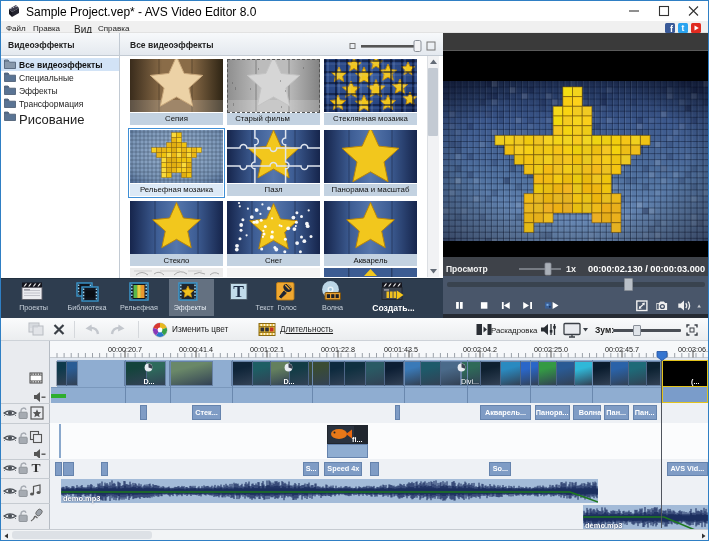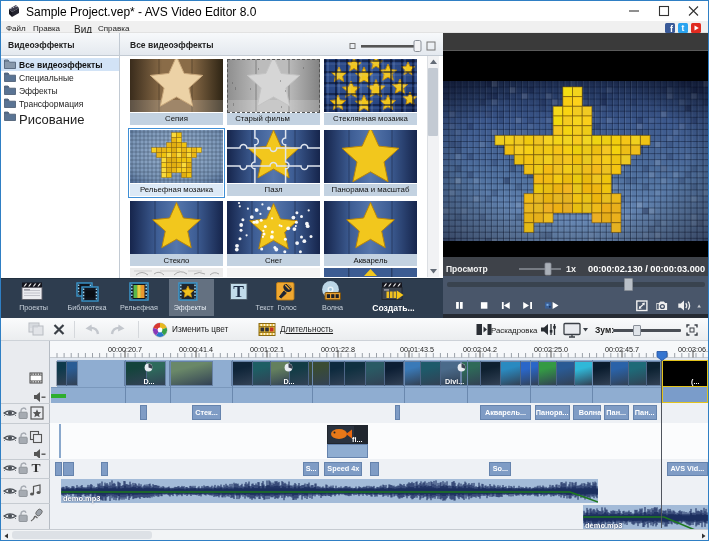--- a/index.html
+++ b/index.html
@@ -894,21 +894,21 @@
 <div class="abs" style="left:0;top:423px;width:50px;height:1px;background:#c6cbd1"></div>
 <div class="abs" style="left:0;top:459px;width:50px;height:1px;background:#c6cbd1"></div>
 <div class="abs" style="left:0;top:477.5px;width:50px;height:1px;background:#c6cbd1"></div>
 <div class="abs" style="left:0;top:503px;width:50px;height:1px;background:#c6cbd1"></div>
 <div class="abs" style="left:0;top:529px;width:50px;height:1px;background:#c6cbd1"></div>
 <div class="abs" style="left:50px;top:341px;width:659px;height:17px;background:#f6f8fa;border-bottom:1px solid #c6cbd1;box-sizing:border-box"></div>
 <div class="tx" style="left:100px;top:344.5px;font-size:7.2px;color:#222;font-weight:normal;width:50px;text-align:center">00:00:20.7</div>
 <div class="tx" style="left:171px;top:344.5px;font-size:7.2px;color:#222;font-weight:normal;width:50px;text-align:center">00:00:41.4</div>
 <div class="tx" style="left:242px;top:344.5px;font-size:7.2px;color:#222;font-weight:normal;width:50px;text-align:center">00:01:02.1</div>
 <div class="tx" style="left:313px;top:344.5px;font-size:7.2px;color:#222;font-weight:normal;width:50px;text-align:center">00:01:22.8</div>
-<div class="tx" style="left:384px;top:344.5px;font-size:7.2px;color:#222;font-weight:normal;width:50px;text-align:right">00:01:43.5</div>
+<div class="tx" style="left:384px;top:344.5px;font-size:7.2px;color:#222;font-weight:normal;width:50px;text-align:left">00:01:43.5</div>
 <div class="tx" style="left:455px;top:344.5px;font-size:7.2px;color:#222;font-weight:normal;width:50px;text-align:center">00:02:04.2</div>
 <div class="tx" style="left:526px;top:344.5px;font-size:7.2px;color:#222;font-weight:normal;width:50px;text-align:center">00:02:25.0</div>
 <div class="tx" style="left:597px;top:344.5px;font-size:7.2px;color:#222;font-weight:normal;width:50px;text-align:center">00:02:45.7</div>
 <div class="tx" style="left:668px;top:344.5px;font-size:7.2px;color:#222;font-weight:normal;width:50px;text-align:center">00:03:06.</div>
 <svg class="abs" style="left:50px;top:341px" width="659" height="17" viewBox="0 0 659 17">
     <path d="M7.0,12 V16.5 M14.1,12 V16.5 M21.2,12 V16.5 M28.3,12 V16.5 M35.4,12 V16.5 M42.5,12 V16.5 M49.6,12 V16.5 M56.7,12 V16.5 M63.8,12 V16.5 M70.9,12 V16.5 M78.0,12 V16.5 M85.1,12 V16.5 M92.2,12 V16.5 M99.3,12 V16.5 M106.4,12 V16.5 M113.5,12 V16.5 M120.6,12 V16.5 M127.7,12 V16.5 M134.8,12 V16.5 M141.9,12 V16.5 M149.0,12 V16.5 M156.1,12 V16.5 M163.2,12 V16.5 M170.3,12 V16.5 M177.4,12 V16.5 M184.5,12 V16.5 M191.6,12 V16.5 M198.7,12 V16.5 M205.8,12 V16.5 M212.9,12 V16.5 M220.0,12 V16.5 M227.1,12 V16.5 M234.2,12 V16.5 M241.3,12 V16.5 M248.4,12 V16.5 M255.5,12 V16.5 M262.6,12 V16.5 M269.7,12 V16.5 M276.8,12 V16.5 M283.9,12 V16.5 M291.0,12 V16.5 M298.1,12 V16.5 M305.2,12 V16.5 M312.3,12 V16.5 M319.4,12 V16.5 M326.5,12 V16.5 M333.6,12 V16.5 M340.7,12 V16.5 M347.8,12 V16.5 M354.9,12 V16.5 M362.0,12 V16.5 M369.1,12 V16.5 M376.2,12 V16.5 M383.3,12 V16.5 M390.4,12 V16.5 M397.5,12 V16.5 M404.6,12 V16.5 M411.7,12 V16.5 M418.8,12 V16.5 M425.9,12 V16.5 M433.0,12 V16.5 M440.1,12 V16.5 M447.2,12 V16.5 M454.3,12 V16.5 M461.4,12 V16.5 M468.5,12 V16.5 M475.6,12 V16.5 M482.7,12 V16.5 M489.8,12 V16.5 M496.9,12 V16.5 M504.0,12 V16.5 M511.1,12 V16.5 M518.2,12 V16.5 M525.3,12 V16.5 M532.4,12 V16.5 M539.5,12 V16.5 M546.6,12 V16.5 M553.7,12 V16.5 M560.8,12 V16.5 M567.9,12 V16.5 M575.0,12 V16.5 M582.1,12 V16.5 M589.2,12 V16.5 M596.3,12 V16.5 M603.4,12 V16.5 M610.5,12 V16.5 M617.6,12 V16.5 M624.7,12 V16.5 M631.8,12 V16.5 M638.9,12 V16.5 M646.0,12 V16.5 M653.1,12 V16.5 " stroke="#9aa0a8" stroke-width="1" fill="none"></path>
     <path d="M75.0,9 V16.5 M146.0,9 V16.5 M217.0,9 V16.5 M288.0,9 V16.5 M359.0,9 V16.5 M430.0,9 V16.5 M501.0,9 V16.5 M572.0,9 V16.5 M643.0,9 V16.5 " stroke="#555" stroke-width="1" fill="none"></path>
   </svg>
 <div class="abs" style="left:125px;top:358px;width:1px;height:171px;background:rgba(60,80,110,0.10)"></div>
 <div class="abs" style="left:196px;top:358px;width:1px;height:171px;background:rgba(60,80,110,0.10)"></div>
@@ -1049,21 +1049,21 @@
 <div class="tx" style="left:132px;top:377px;font-size:7.2px;color:#fff;font-weight:bold;width:34px;text-align:center;text-shadow:0 0 2px #20304a">D...</div>
 <svg class="abs" style="left:284px;top:363px" width="9" height="9" viewBox="0 0 9 9">
     <circle cx="4.5" cy="4.5" r="3.9" fill="#e8ecf2"></circle>
     <path d="M4.5,4.5 L4.5,0.6 A3.9,3.9 0 0,1 8.2,5.7 Z" fill="#3a4250"></path>
   </svg>
 <div class="tx" style="left:272px;top:377px;font-size:7.2px;color:#fff;font-weight:bold;width:34px;text-align:center;text-shadow:0 0 2px #20304a">D...</div>
 <svg class="abs" style="left:457px;top:363px" width="9" height="9" viewBox="0 0 9 9">
     <circle cx="4.5" cy="4.5" r="3.9" fill="#e8ecf2"></circle>
     <path d="M4.5,4.5 L4.5,0.6 A3.9,3.9 0 0,1 8.2,5.7 Z" fill="#3a4250"></path>
   </svg>
-<div class="tx" style="left:445px;top:377px;font-size:7.2px;color:#fff;font-weight:bold;width:34px;text-align:left;text-shadow:0 0 2px #20304a">Divi...</div>
+<div class="tx" style="left:445px;top:377px;font-size:7.2px;color:#fff;font-weight:normal;width:34px;text-align:right;text-shadow:0 0 2px #20304a">Divi...</div>
 <div class="abs" style="left:661.5px;top:359.5px;width:46.5px;height:27px;background:#000;border:1.5px solid #e2c41e;box-sizing:border-box"></div>
 <div class="abs" style="left:661.5px;top:387px;width:46.5px;height:15.5px;background:#7a9cca;border:1.5px solid #e2c41e;border-top:none;box-sizing:border-box"></div>
 <div class="tx" style="left:691px;top:377px;font-size:7.2px;color:#fff;font-weight:bold;">(...</div>
 <div class="abs" style="left:140.3px;top:404.5px;width:6.5px;height:15.5px;background:#7f9cc5;border:1px solid #6583ad;box-sizing:border-box"></div>
 <div class="abs" style="left:192px;top:404.5px;width:29px;height:15.5px;background:#7f9cc5;border:1px solid #6583ad;box-sizing:border-box"></div>
 <div class="tx" style="left:192px;top:407.5px;font-size:7.3px;color:#fff;font-weight:bold;width:29px;text-align:center">Стек...</div>
 <div class="abs" style="left:394.6px;top:404.5px;width:5.399999999999977px;height:15.5px;background:#7f9cc5;border:1px solid #6583ad;box-sizing:border-box"></div>
 <div class="abs" style="left:480px;top:404.5px;width:51px;height:15.5px;background:#7f9cc5;border:1px solid #6583ad;box-sizing:border-box"></div>
 <div class="tx" style="left:480px;top:407.5px;font-size:7.3px;color:#fff;font-weight:bold;width:51px;text-align:center">Акварель...</div>
 <div class="abs" style="left:534.5px;top:404.5px;width:35.5px;height:15.5px;background:#7f9cc5;border:1px solid #6583ad;box-sizing:border-box"></div>

